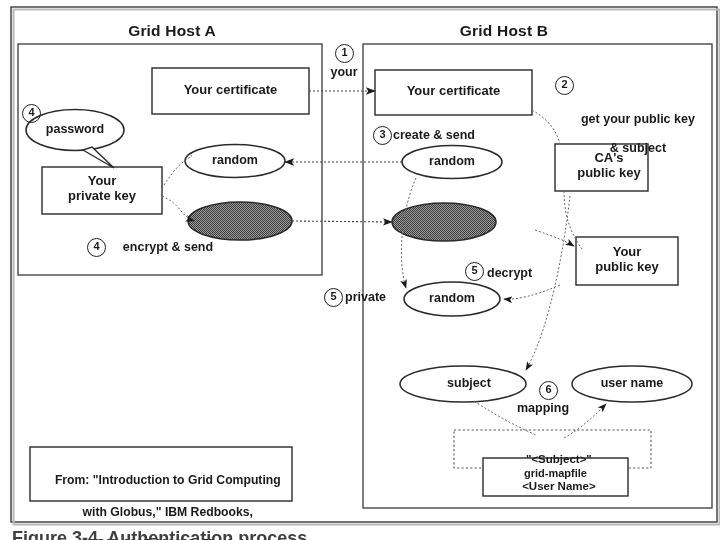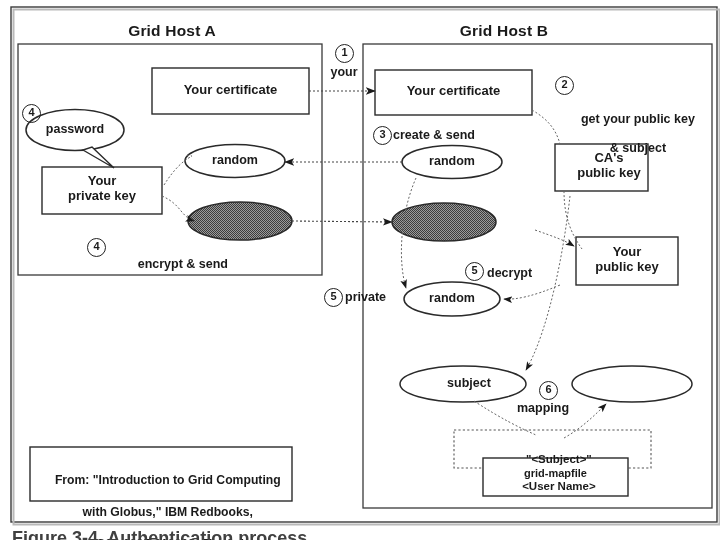--- a/index.html
+++ b/index.html
@@ -205,39 +205,40 @@
   <div class="lbl boxlbl" style="left:371px; top:84px; width:157px;">Your certificate</div>
   <div class="lbl boxlbl" style="left:38px; top:174px; width:120px;">Your<br>private key</div>
   <div class="lbl boxlbl" style="left:551px; top:151px; width:108px;">CA's<br>public key</div>
   <div class="lbl boxlbl" style="left:572px; top:245px; width:102px;">Your<br>public key</div>
   <div class="lbl mapfile" style="left:479px; top:467px; width:145px;">grid-mapfile</div>
 
   <div class="lbl ellipselbl" style="left:181px; top:153px; width:100px;">random</div>
   <div class="lbl ellipselbl" style="left:398px; top:154px; width:100px;">random</div>
   <div class="lbl ellipselbl" style="left:400px; top:291px; width:96px;">random</div>
   <div class="lbl ellipselbl" style="left:396px; top:376px; width:138px;">subject</div>
+  <div class="lbl ellipselbl" style="left:568px; top:376px; width:120px;">user name</div>
 
   <div class="lbl ellipselbl" style="left:22px; top:122px; width:98px;">password</div>
 
   <div class="stepnum" style="left:331px; top:44px;">1</div>
   <div class="stepnum" style="left:551px; top:76px;">2</div>
   <div class="stepnum" style="left:369px; top:126px;">3</div>
   <div class="stepnum" style="left:18px; top:104px;">4</div>
   <div class="stepnum" style="left:83px; top:238px;">4</div>
   <div class="stepnum" style="left:320px; top:288px;">5</div>
   <div class="stepnum" style="left:461px; top:262px;">5</div>
   <div class="stepnum" style="left:535px; top:381px;">6</div>
 
   <div class="lbl steplbl" style="left:312px; top:65px; width:56px;">your</div>
   <div class="lbl steplbl" style="left:552px; top:98px; width:150px; text-align:center;">
     <span>get your public key</span><br>
     <span>&amp; subject</span>
   </div>
   <div class="lbl steplbl" style="left:389px; top:128px; width:110px; text-align:left;">create &amp; send</div>
-  <div class="lbl steplbl" style="left:104px; top:240px; width:120px; text-align:right;margin-top:17px;">encrypt &amp; send</div>
+  <div class="lbl steplbl" style="left:104px; top:240px; width:120px; text-align:center;">encrypt &amp; send</div>
   <div class="lbl steplbl" style="left:341px; top:290px; width:62px; text-align:left;">private</div>
   <div class="lbl steplbl" style="left:483px; top:266px; width:64px; text-align:left;">decrypt</div>
   <div class="lbl steplbl" style="left:513px; top:401px; width:72px; text-align:left;">mapping</div>
 
   <div class="lbl mapline" style="left:450px; top:440px; width:197px;">
     <span>"&lt;Subject&gt;"</span>
     <span style="display:inline-block;width:12px;"></span>
     <span>&lt;User Name&gt;</span>
   </div>
 

